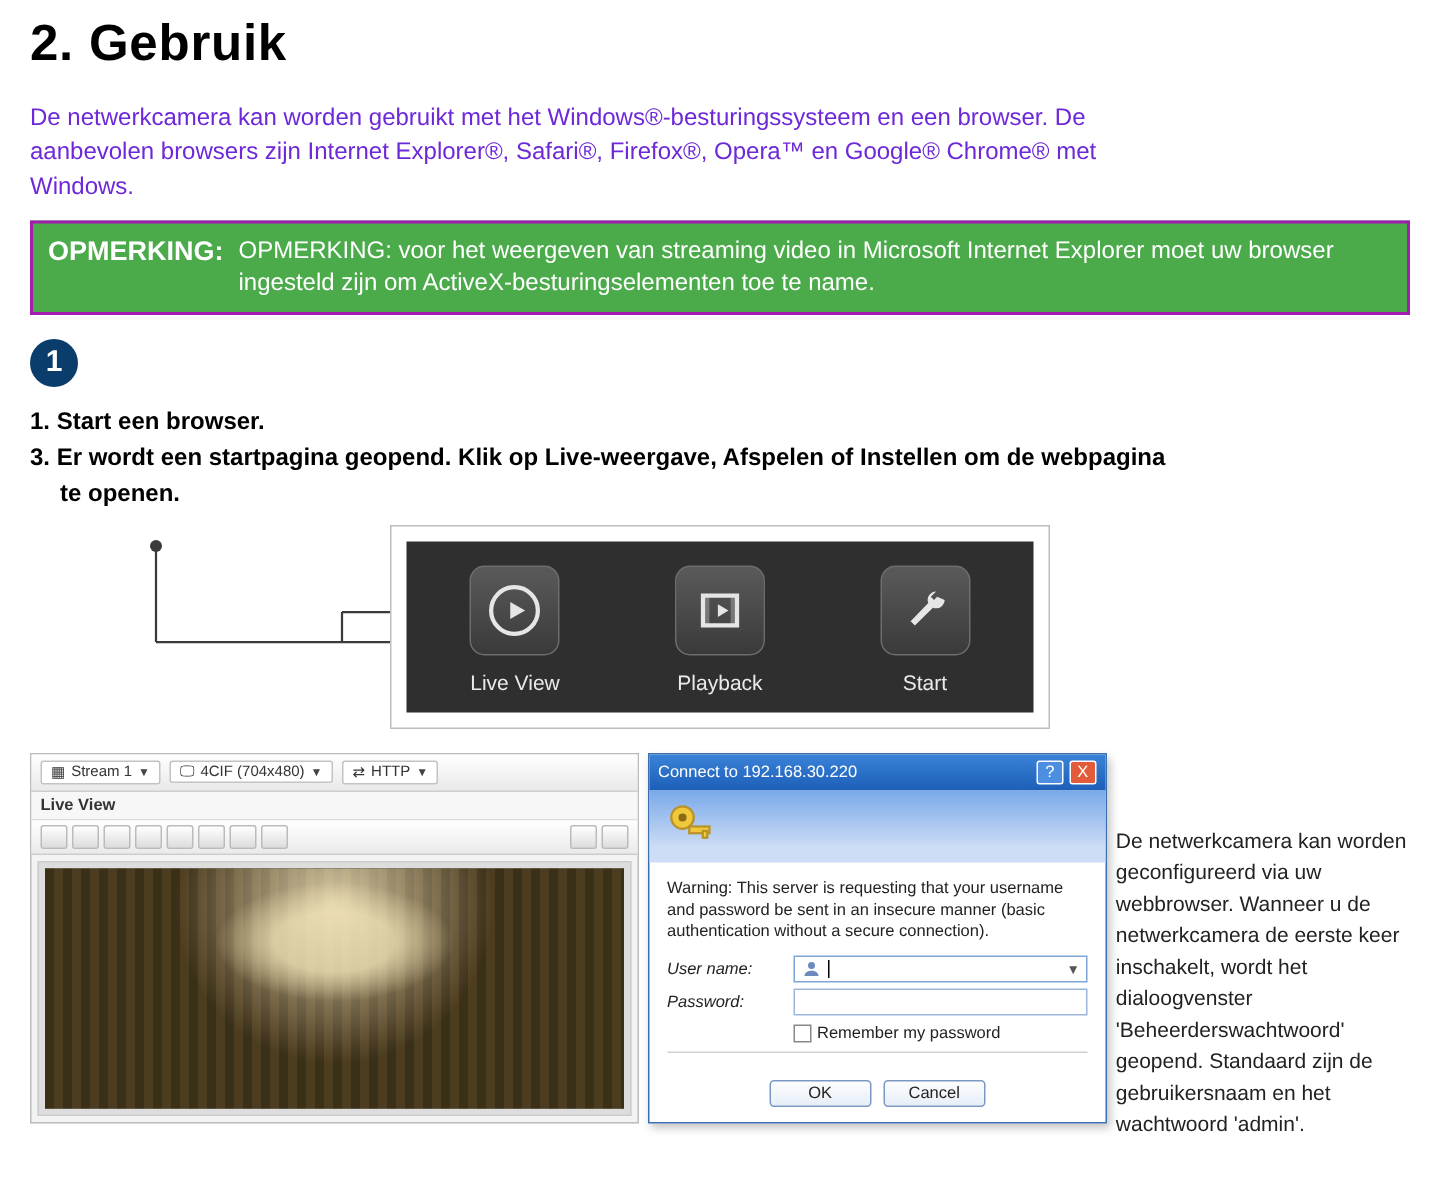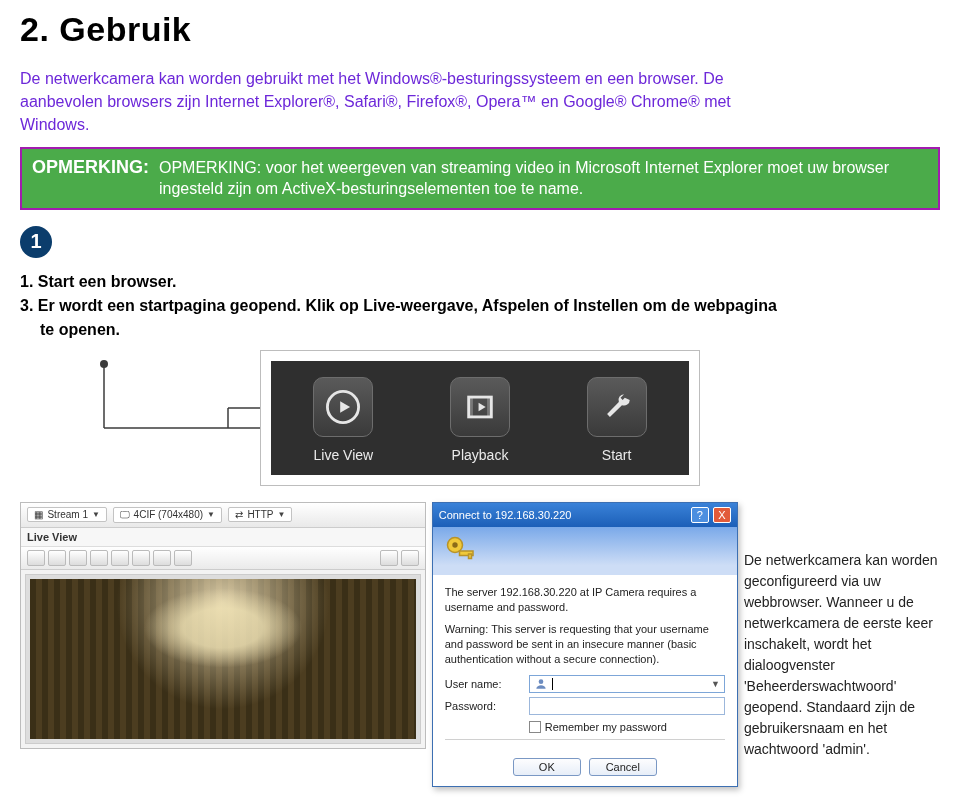--- a/index.html
+++ b/index.html
@@ -224,21 +224,21 @@
   .dlg-banner {
     height: 48px;
     background: linear-gradient(#7aa9e9, #cdddf6 80%);
     display:flex; align-items:center;
     padding-left: 10px;
     gap: 10px;
   }
   .dlg-banner svg { width: 36px; height: 36px; }
   .dlg-body { padding: 10px 12px; }
   .dlg-body p { margin-bottom: 8px; line-height: 1.35; }
-  .dlg-row { display:flex; align-items:center; margin: 4px 0; }
+  .dlg-row { display:flex; align-items:center; margin: 4px 0; font-style: italic; }
   .dlg-lbl { width: 84px; }
   .dlg-input {
     flex: 1;
     border: 1px solid #9cb7db;
     background: #fff;
     height: 18px;
     display:flex; align-items:center;
     padding: 0 4px;
     gap:4px;
   }
@@ -386,21 +386,20 @@
     </div>
     <div class="dlg-banner">
       <svg viewBox="0 0 24 24">
         <circle cx="8" cy="8" r="5" fill="#f0c93a" stroke="#b8932a"></circle>
         <circle cx="8" cy="8" r="1.8" fill="#8b6b18"></circle>
         <rect x="11" y="12" width="9" height="3" fill="#f0c93a" stroke="#b8932a"></rect>
         <rect x="17" y="14" width="2" height="3" fill="#f0c93a" stroke="#b8932a"></rect>
       </svg>
     </div>
     <div class="dlg-body">
-      <p>The server 192.168.30.220 at IP Camera requires a username and password.</p>
       <p>Warning: This server is requesting that your username and password be sent in an insecure manner (basic authentication without a secure connection).</p>
       <div class="dlg-row">
         <span class="dlg-lbl">User name:</span>
         <span class="dlg-input sel">
           <svg viewBox="0 0 24 24">
               <circle cx="12" cy="8" r="4" fill="#6c8cc0"></circle>
               <path d="M4 20c0-4 4-6 8-6s8 2 8 6" fill="#6c8cc0"></path>
             </svg>
           <span style="border-left:1px solid #000; height:12px;"></span>
           <span style="flex:1"></span>

